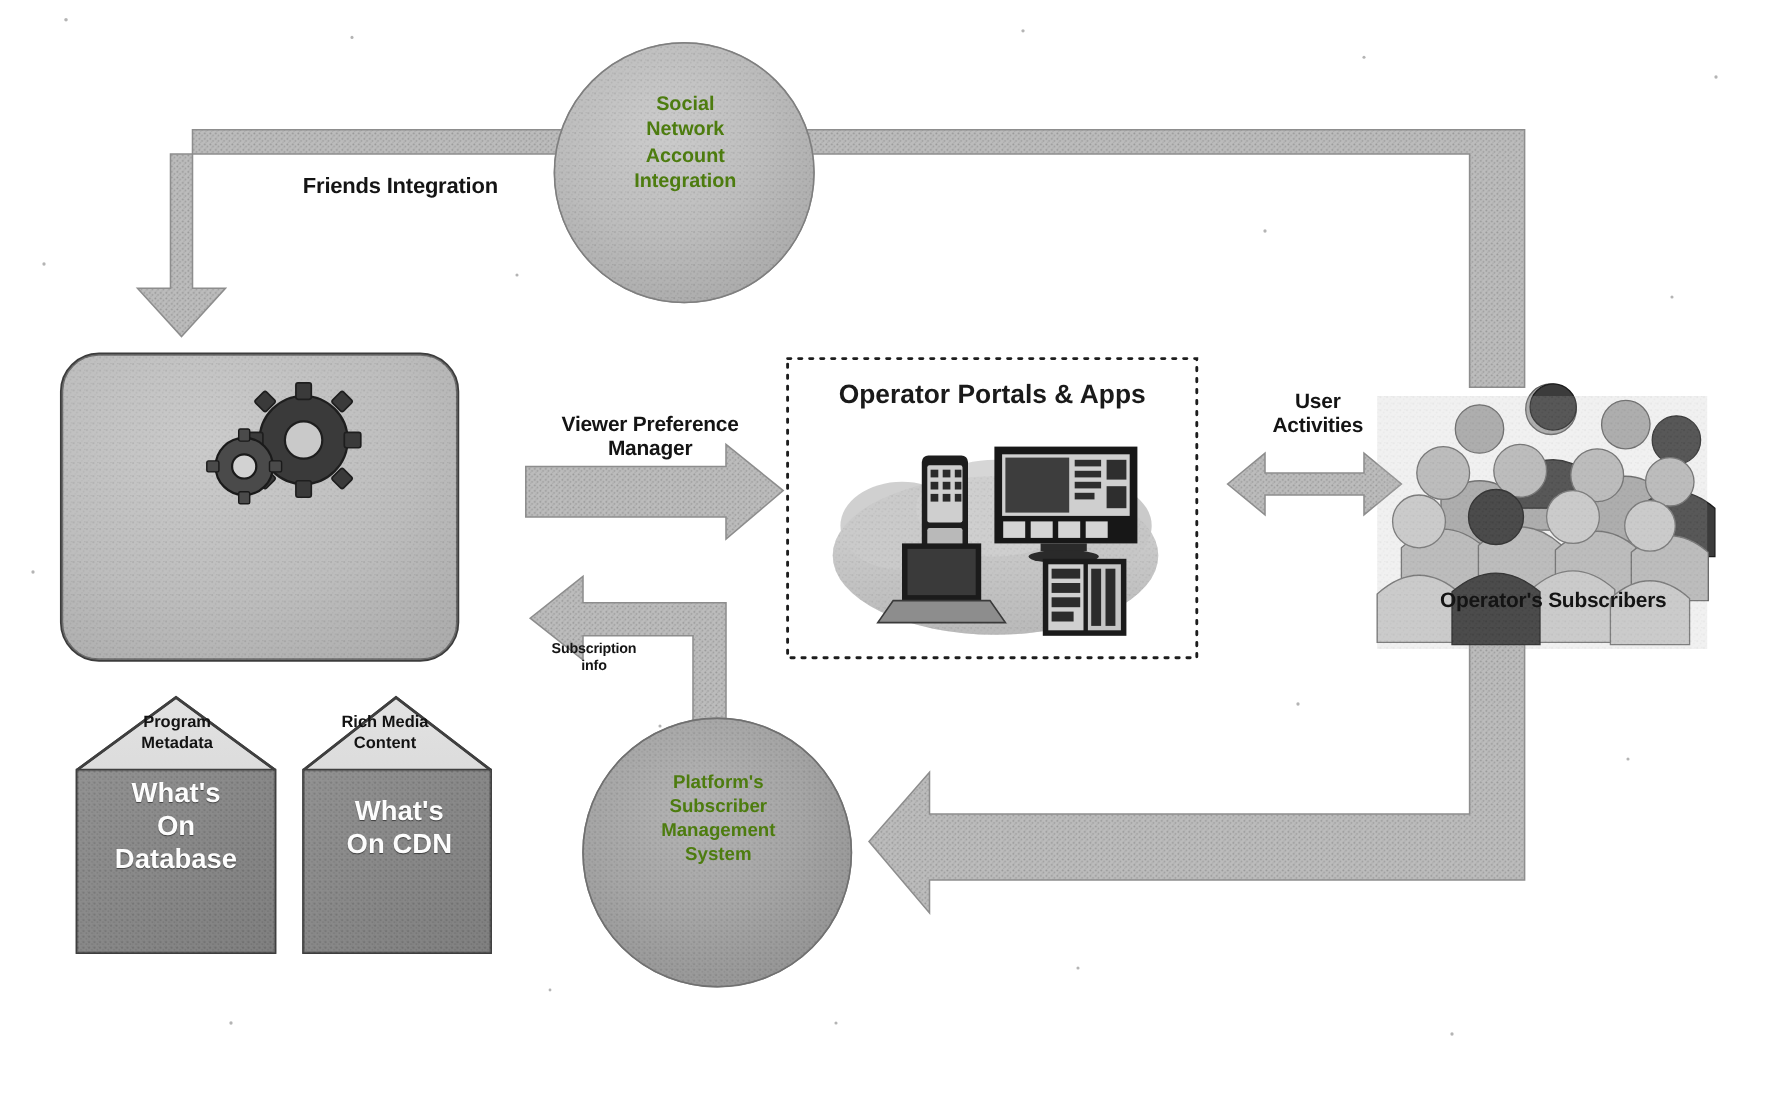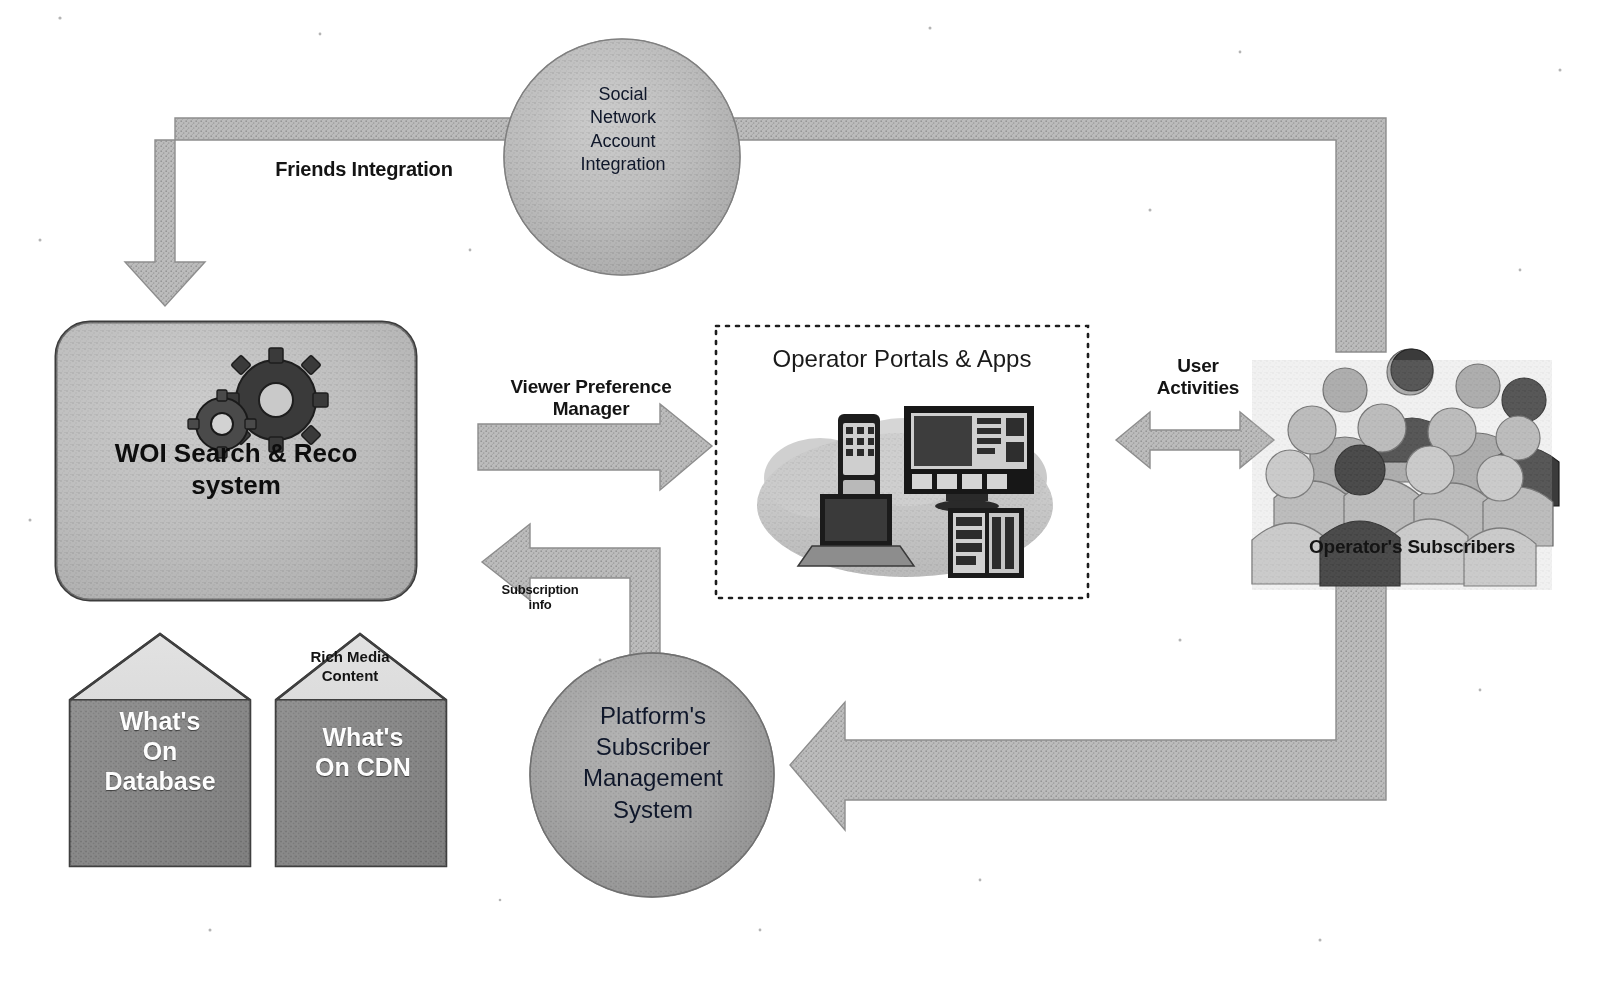--- a/index.html
+++ b/index.html
@@ -39,28 +39,28 @@
   .lbl-friends      { left: 248px;  top: 158px;  width: 232px; font-size: 20px; }
   .lbl-vpm          { left: 468px;  top: 376px;  width: 246px; font-size: 19px; }
   .lbl-subinfo      { left: 440px;  top: 582px;  width: 200px; font-size: 13px; }
   .lbl-useract      { left: 1118px; top: 355px;  width: 160px; font-size: 19px; }
   .lbl-subscribers  { left: 1212px; top: 536px;  width: 400px; font-size: 19px; }
 
   
   .circle-text {
     position: absolute;
     text-align: center;
-    font-weight: normal;
-    color: #0f172a;
+    font-weight: bold;
+    color: #4d7c0f;
     line-height: 1.30;
     white-space: pre-line;
     pointer-events: none;
   }
   .circle-text-social { left: 533px; top: 83px;  width: 180px; font-size: 18px; }
-  .circle-text-psms   { left: 553px; top: 700px; width: 200px; font-size: 24px; }
+  .circle-text-psms   { left: 553px; top: 700px; width: 200px; font-size: 17px; }
 
   
   .woi-title {
     position: absolute;
     left: 60px;
     top: 438px;
     width: 352px;
     text-align: center;
     font-size: 26px;
     font-weight: bold;
@@ -72,21 +72,21 @@
 
   
   .portal-title {
     position: absolute;
     left: 716px;
     top: 345px;
     width: 372px;
     text-align: center;
     font-size: 24px;
     color: #1a1a1a;
-    font-weight: normal;
+    font-weight: bold;
     pointer-events: none;
   }
 
   
   .pent-top {
     position: absolute;
     text-align: center;
     font-size: 15px;
     font-weight: bold;
     color: #131313;
@@ -390,25 +390,25 @@
   <div class="circle-text circle-text-social">Social
 Network
 Account
 Integration</div>
 
   <div class="circle-text circle-text-psms">Platform's
 Subscriber
 Management
 System</div>
 
-  <div class="woi-title">WOI Search &amp; Reco
-system</div>
 
   <div class="portal-title">Operator Portals &amp; Apps</div>
 
+  <div class="pent-top pent1-top">Program
+Metadata</div>
   <div class="pent-body pent1-body">What's
 On
 Database</div>
 
   <div class="pent-top pent2-top">Rich Media
 Content</div>
   <div class="pent-body pent2-body">What's
 On CDN</div>
 
 </div>

